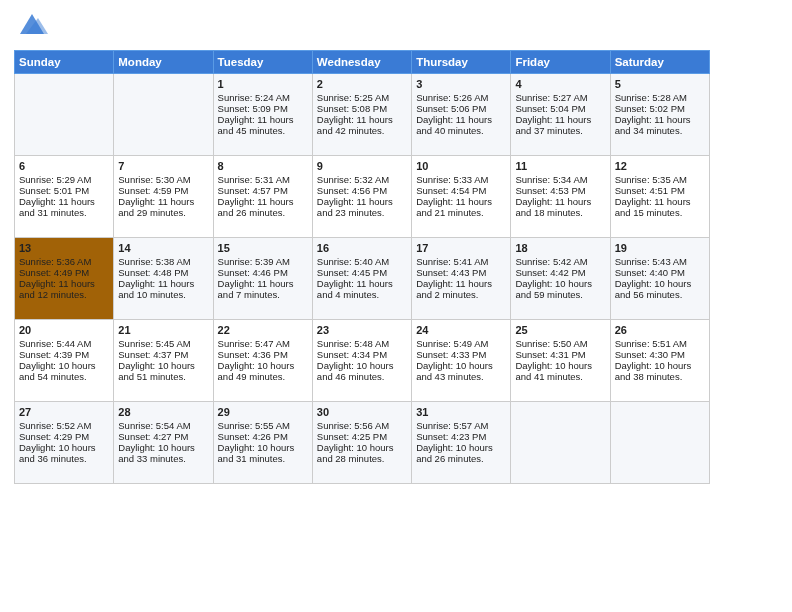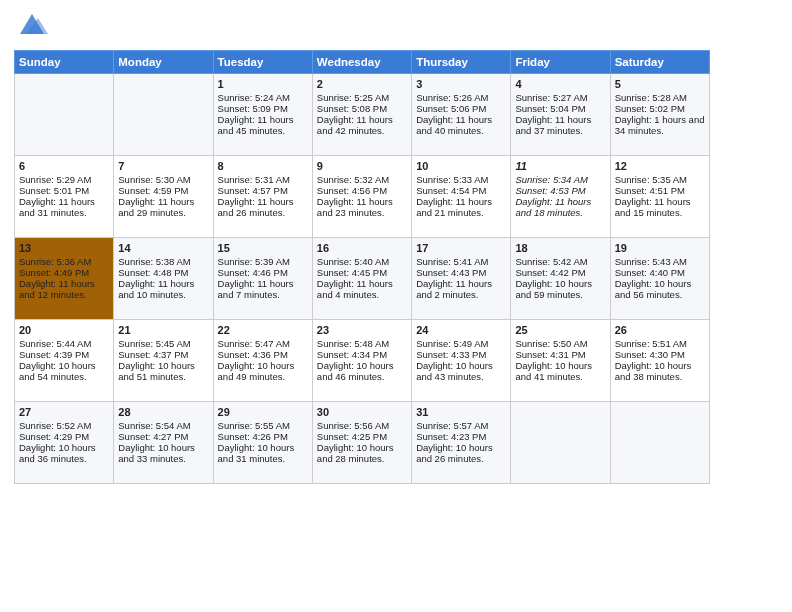--- a/index.html
+++ b/index.html
@@ -144,21 +144,21 @@
           <td style="background: rgb(245, 247, 250);">
             <span class="day-num">4</span>
             <div>Sunrise: 5:27 AM</div>
             <div>Sunset: 5:04 PM</div>
             <div>Daylight: 11 hours and 37 minutes.</div>
           </td>
           <td style="background: rgb(245, 247, 250);">
             <span class="day-num">5</span>
             <div>Sunrise: 5:28 AM</div>
             <div>Sunset: 5:02 PM</div>
-            <div>Daylight: 1 hours and 34 minutes.</div>
+            <div>Daylight: 11 hours and 34 minutes.</div>
           </td>
         </tr>
         <tr>
           <td style="background: rgb(255, 255, 255);">
             <span class="day-num">6</span>
             <div>Sunrise: 5:29 AM</div>
             <div>Sunset: 5:01 PM</div>
             <div>Daylight: 11 hours and 31 minutes.</div>
           </td>
           <td style="background: rgb(255, 255, 255);">
@@ -178,21 +178,21 @@
             <div>Sunrise: 5:32 AM</div>
             <div>Sunset: 4:56 PM</div>
             <div>Daylight: 11 hours and 23 minutes.</div>
           </td>
           <td style="background: rgb(255, 255, 255);">
             <span class="day-num">10</span>
             <div>Sunrise: 5:33 AM</div>
             <div>Sunset: 4:54 PM</div>
             <div>Daylight: 11 hours and 21 minutes.</div>
           </td>
-          <td style="background: rgb(255, 255, 255); font-style: italic;">
+          <td style="background: rgb(255, 255, 255);">
             <span class="day-num">11</span>
             <div>Sunrise: 5:34 AM</div>
             <div>Sunset: 4:53 PM</div>
             <div>Daylight: 11 hours and 18 minutes.</div>
           </td>
           <td style="background: rgb(255, 255, 255);">
             <span class="day-num">12</span>
             <div>Sunrise: 5:35 AM</div>
             <div>Sunset: 4:51 PM</div>
             <div>Daylight: 11 hours and 15 minutes.</div>

